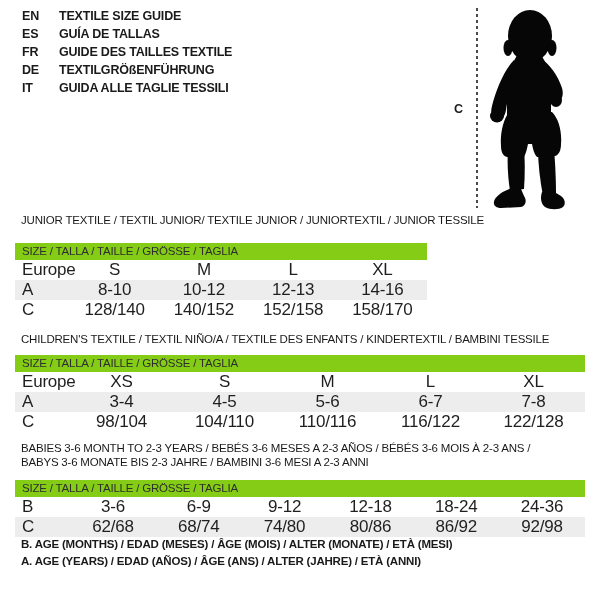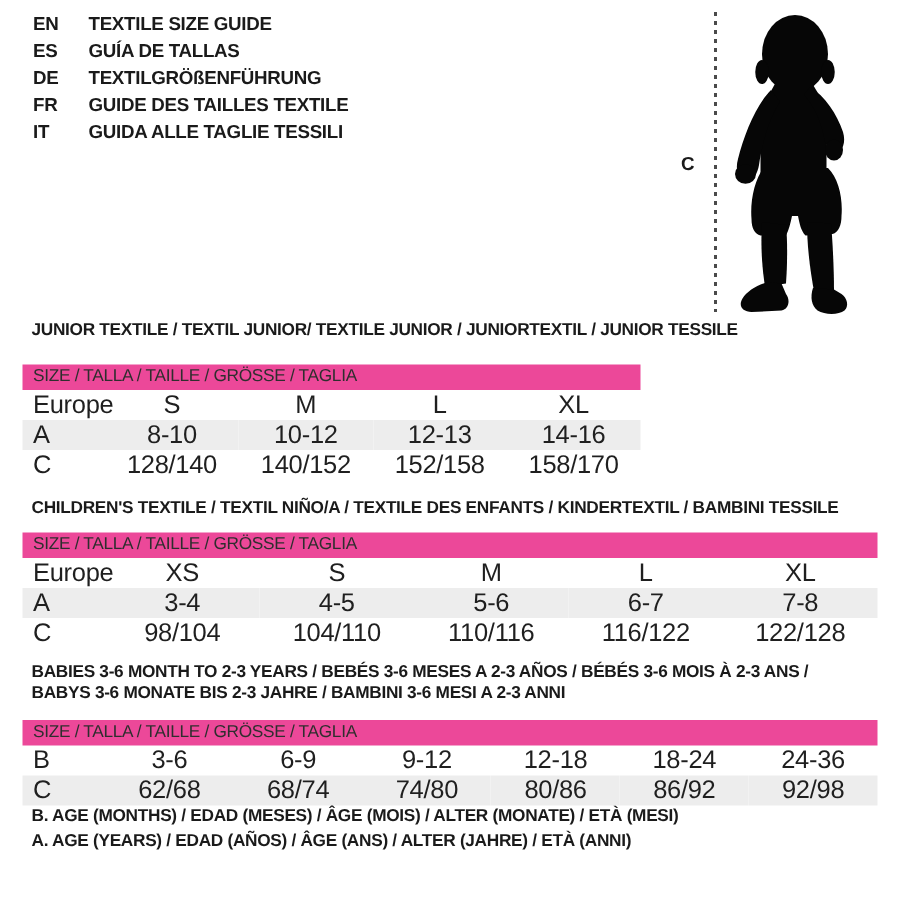--- a/index.html
+++ b/index.html
@@ -16,30 +16,30 @@
   
   .figure-area { position:absolute; left:450px; top:6px; width:145px; height:212px; }
   .figure-label { position:absolute; left:4px; top:96px; font-weight:700; font-size:12.5px; }
   .dashed-line { position:absolute; left:26px; top:2px; width:2px; height:200px;
     background:repeating-linear-gradient(to bottom, #4a4a4a 0 3px, transparent 3px 6px); }
   .baby-svg { position:absolute; left:35px; top:2px; }
 
   
   .tables-area { position:absolute; left:15px; top:213px; width:570px; }
   section.size-section.narrow { width:412px; }
-  .section-heading { font-weight:700; font-size:11.5px; letter-spacing:-0.2px;
+  .section-heading { font-weight:400; font-size:11.5px; letter-spacing:-0.2px;
                      line-height:14px; padding-left:6px; }
   .section-heading div { white-space:nowrap; }
   .sec-1 .section-heading { margin-bottom:16px; }
   .sec-2 .section-heading { margin-bottom:9px; }
   .sec-3 .section-heading { margin-bottom:11px; }
   .sec-1 { margin-bottom:12px; }
   .sec-2 { margin-bottom:9px; }
 
-  .size-bar { height:17px; line-height:17px; background:#ec4899; color:#2e2e2e;
+  .size-bar { height:17px; line-height:17px; background:#84cc16; color:#2e2e2e;
               font-size:11.5px; letter-spacing:-0.2px; padding-left:7px;
               white-space:nowrap; overflow:hidden; }
   table.size-table { width:100%; border-collapse:collapse; table-layout:fixed; }
   table.size-table td { height:17px; font-size:17px; letter-spacing:-0.2px;
                         text-align:center; padding:0; color:#1f1f1f; }
   table.size-table td.row-label { width:55px; text-align:left; padding-left:7px; }
   table.size-table tr:nth-child(even) { background:#ededed; }
 
   
   .footnotes { position:absolute; left:15px; top:536px; }
@@ -54,26 +54,26 @@
   <header class="lang-list">
       <div class="lang-row">
         <span class="lang-code">EN</span>
         <span class="lang-title">TEXTILE SIZE GUIDE</span>
       </div>
       <div class="lang-row">
         <span class="lang-code">ES</span>
         <span class="lang-title">GUÍA DE TALLAS</span>
       </div>
       <div class="lang-row">
+        <span class="lang-code">FR</span>
+        <span class="lang-title">GUIDE DES TAILLES TEXTILE</span>
+      </div>
+      <div class="lang-row">
         <span class="lang-code">DE</span>
         <span class="lang-title">TEXTILGRÖßENFÜHRUNG</span>
-      </div>
-      <div class="lang-row">
-        <span class="lang-code">FR</span>
-        <span class="lang-title">GUIDE DES TAILLES TEXTILE</span>
       </div>
       <div class="lang-row">
         <span class="lang-code">IT</span>
         <span class="lang-title">GUIDA ALLE TAGLIE TESSILI</span>
       </div>
     </header>
 
   <div class="figure-area">
     <span class="figure-label">C</span>
     <div class="dashed-line"></div>

